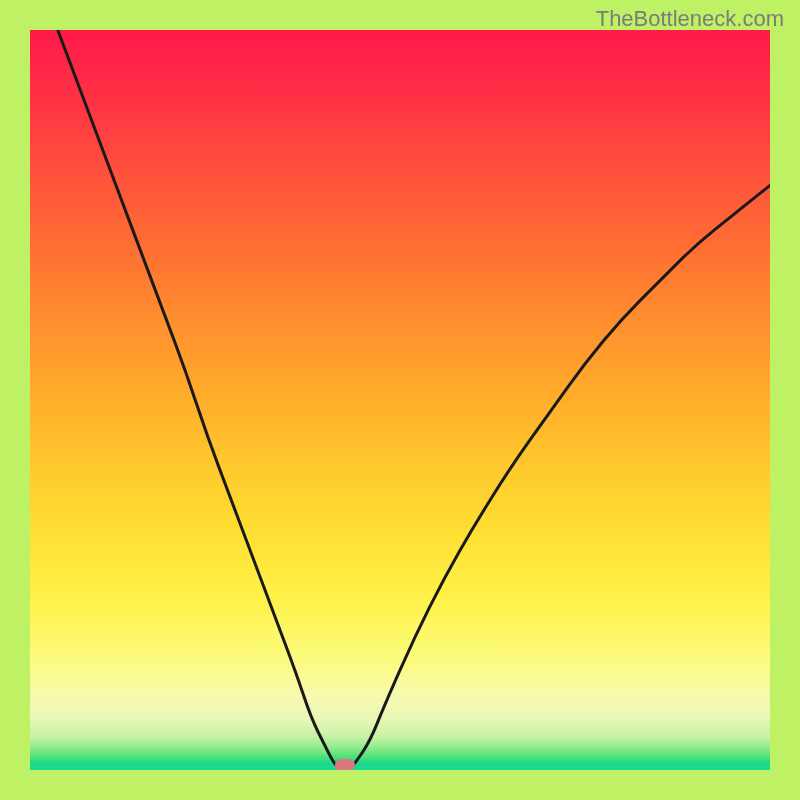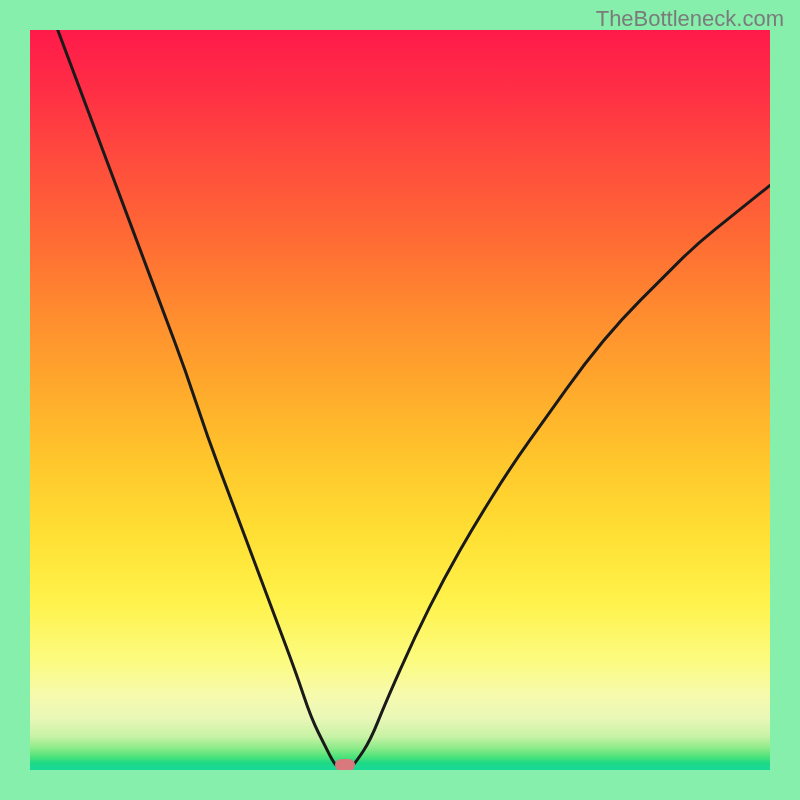--- a/index.html
+++ b/index.html
@@ -7,21 +7,21 @@
     padding: 0;
     width: 800px;
     height: 800px;
     background: #000;
     font-family: Arial, Helvetica, sans-serif;
   }
   .frame {
     position: relative;
     width: 800px;
     height: 800px;
-    background: #86efac;
+    background: #bef264;
   }
   .watermark {
     position: absolute;
     top: 6px;
     right: 16px;
     color: #7b7b7b;
     font-size: 22px;
     font-weight: 500;
     z-index: 10;
   }

